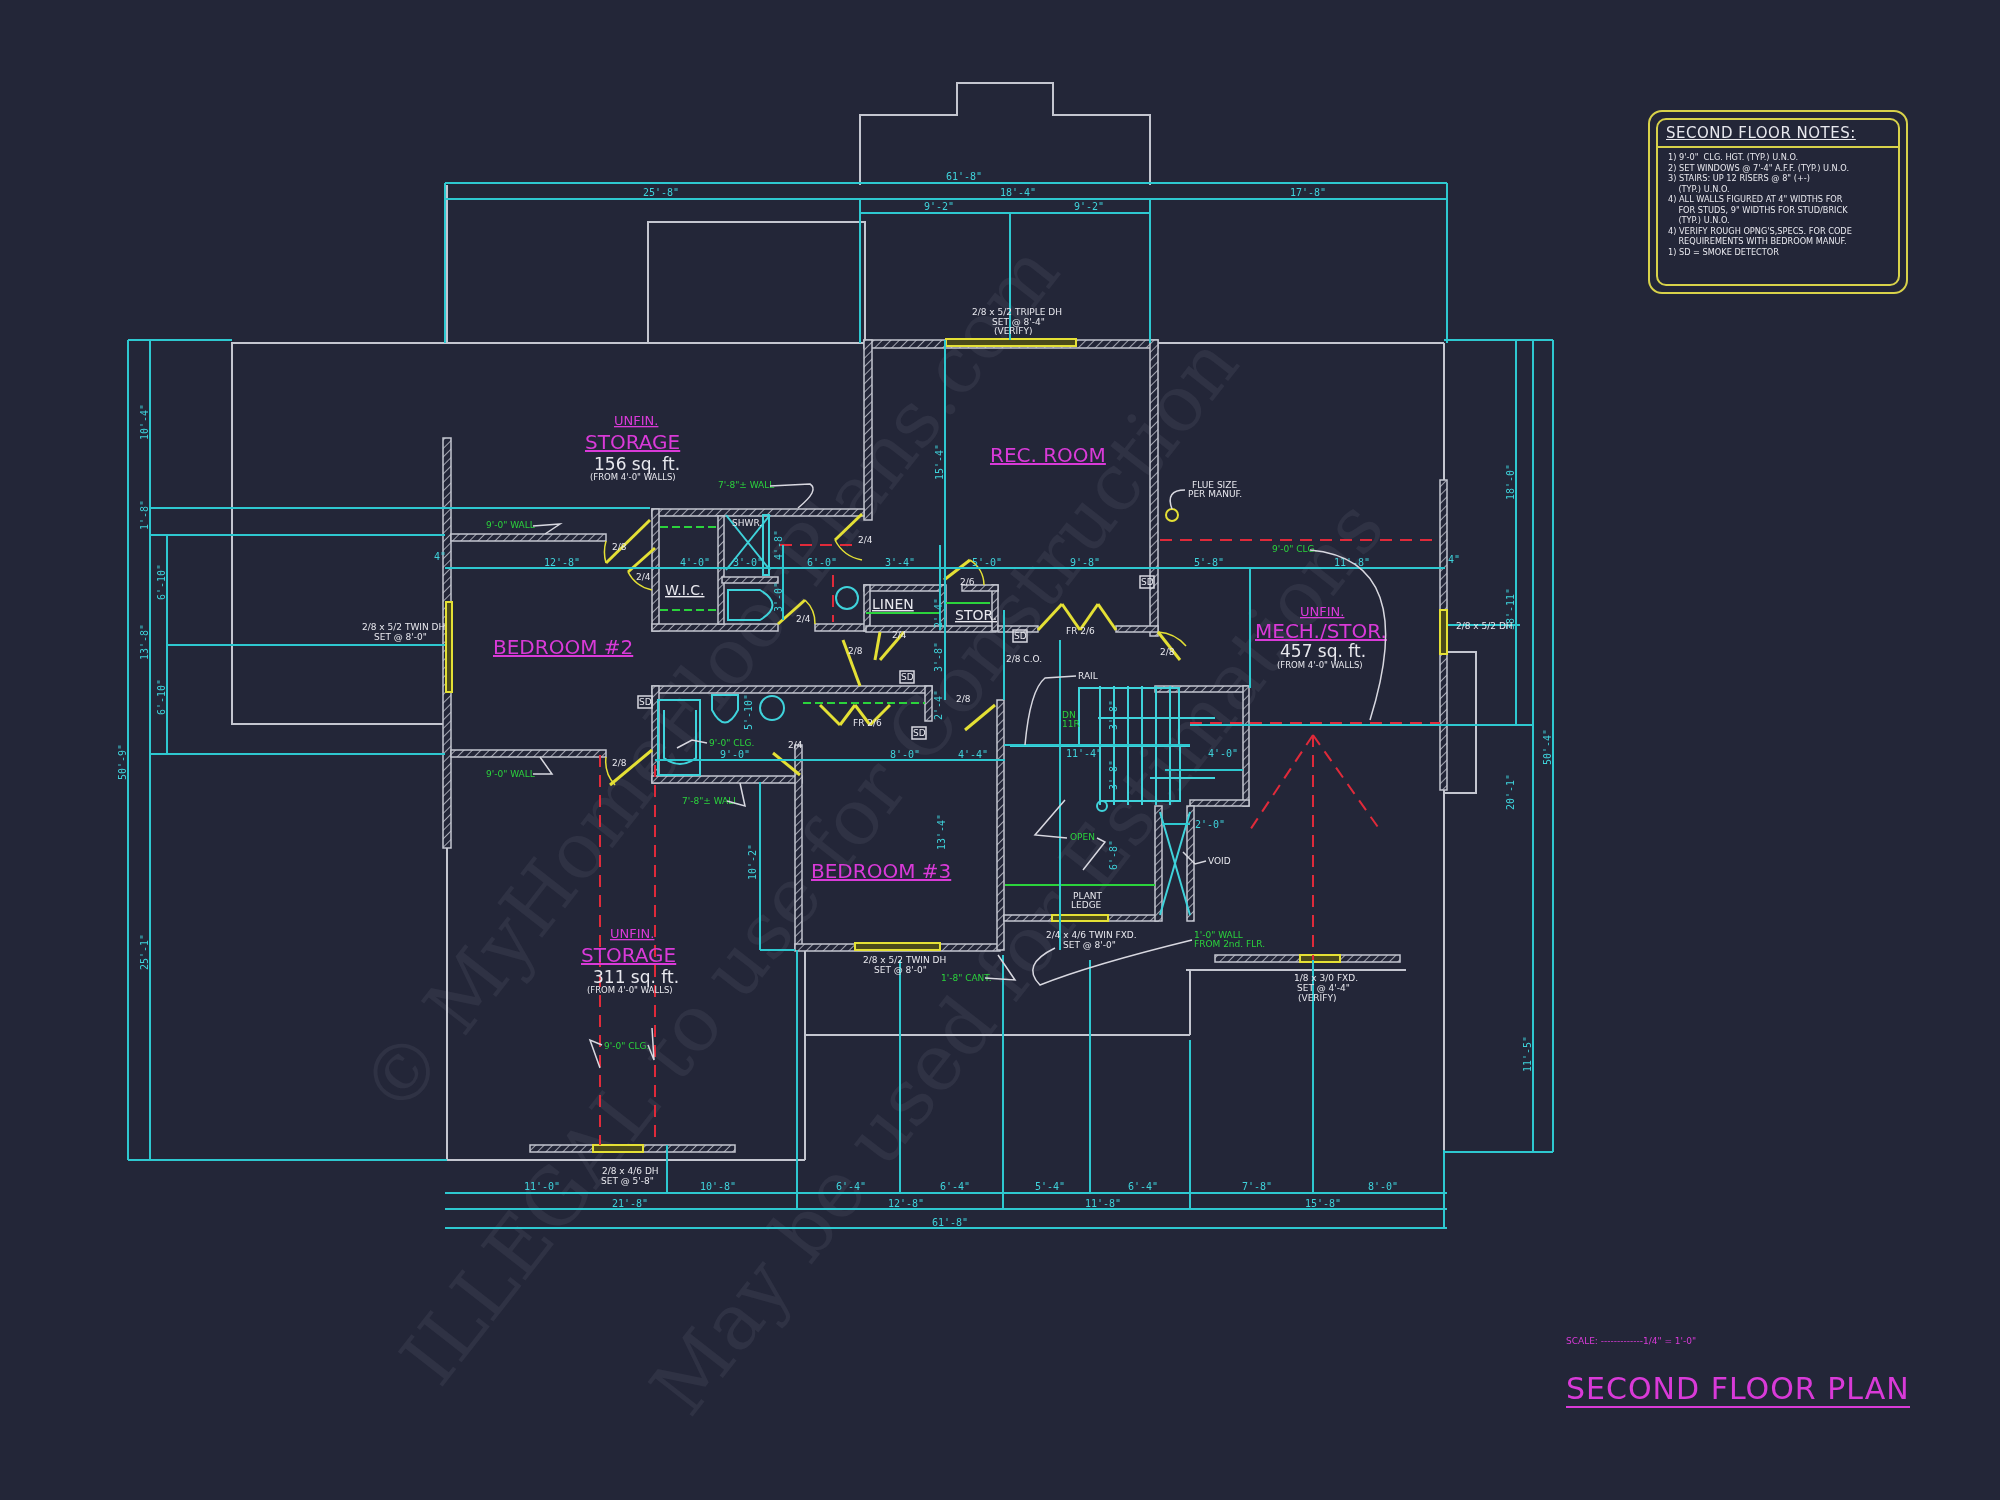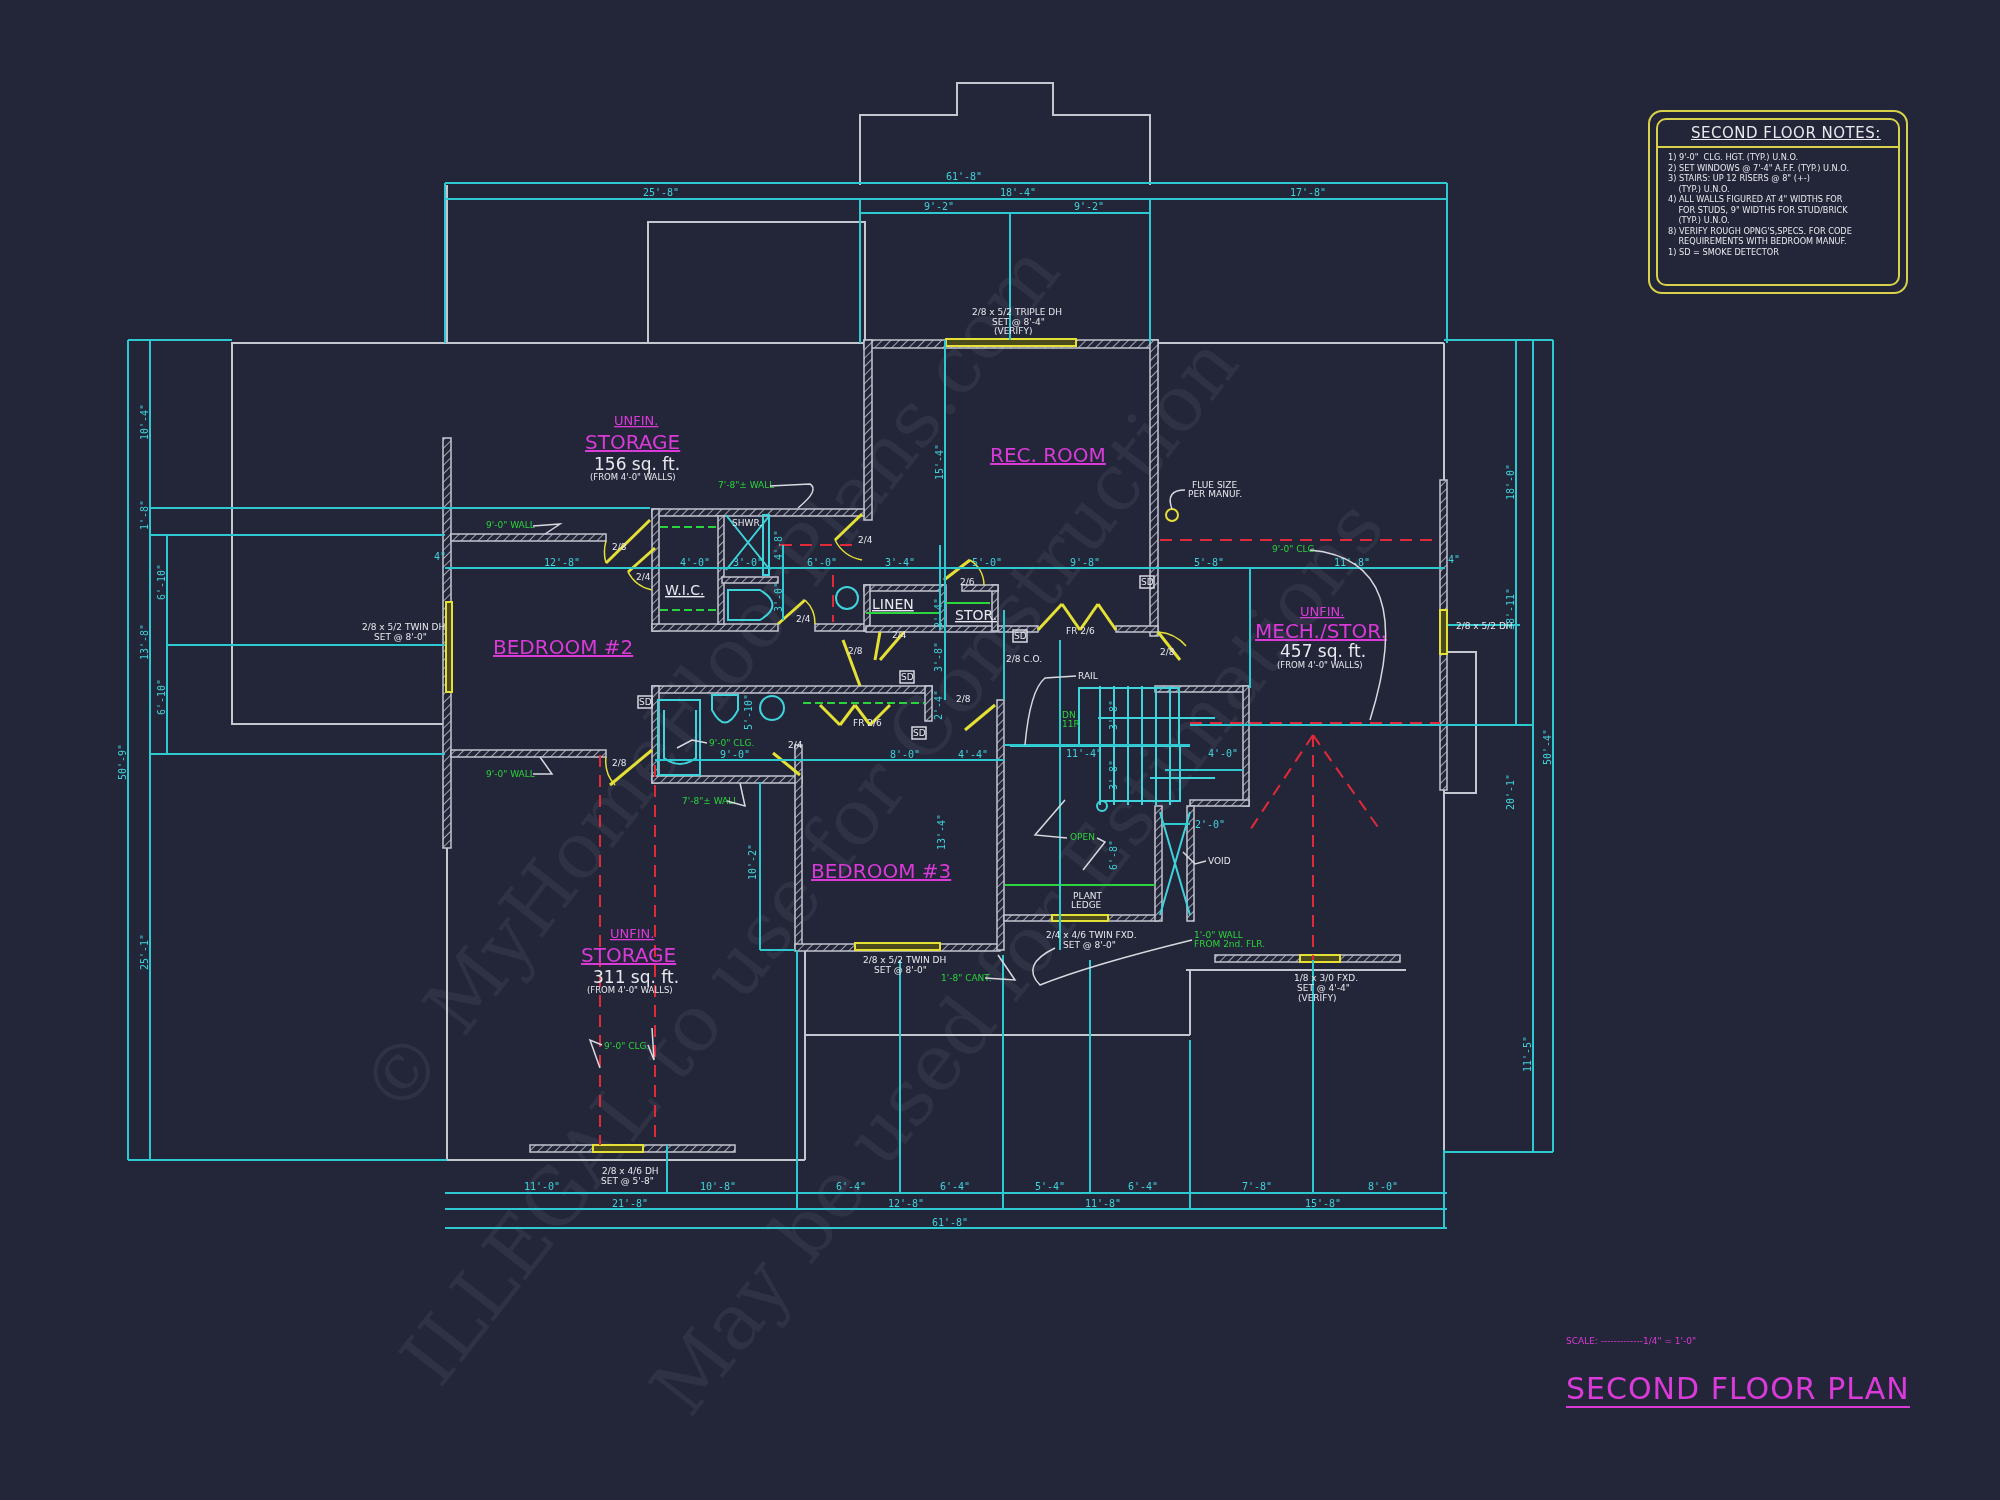--- a/index.html
+++ b/index.html
@@ -23,21 +23,21 @@
   .areasub { fill:#e8e8ee; font-family:"DejaVu Sans", sans-serif; font-size:8.5px; }
   .note { fill:#e8e8ee; font-family:"DejaVu Sans", sans-serif; font-size:9px; }
   .gtxt { fill:#2bd33c; font-family:"DejaVu Sans", sans-serif; font-size:9px; }
   .label { fill:#e8e8ee; font-family:"DejaVu Sans", sans-serif; font-size:14px; text-decoration:underline; }
   .sd { fill:none; stroke:#d8d8e0; stroke-width:1.5; }
   .sdtxt { fill:#e8e8ee; font-family:"DejaVu Sans", sans-serif; font-size:9px; }
   .wm { fill:rgba(160,160,180,0.10); font-family:"DejaVu Serif", serif; font-size:78px; }
 
   .notes-box { position:absolute; left:1648px; top:110px; width:256px; height:180px; border:2px solid #d8d24a; border-radius:14px; }
   .notes-inner { position:absolute; left:6px; top:6px; right:6px; bottom:6px; border:2px solid #d8d24a; border-radius:10px; }
-  .notes-title { position:absolute; left:8px; top:4px; color:#e8e8ee; font-family:"DejaVu Sans", sans-serif; font-size:15px; text-decoration:underline; letter-spacing:0.5px;margin-left:25px; }
+  .notes-title { position:absolute; left:8px; top:4px; color:#e8e8ee; font-family:"DejaVu Sans", sans-serif; font-size:15px; text-decoration:underline; letter-spacing:0.5px; }
   .notes-rule { position:absolute; left:0; right:0; top:26px; border-top:2px solid #d8d24a; }
   .notes-list { position:absolute; left:10px; top:32px; right:6px; color:#e8e8ee; font-family:"DejaVu Sans", sans-serif; font-size:8.2px; line-height:10.5px; }
   .notes-list div { white-space:pre; }
 
   .plan-title { position:absolute; left:1566px; top:1372px; color:#d93ad8; font-family:"DejaVu Sans", sans-serif; font-size:30px; letter-spacing:1px; border-bottom:2px solid #d93ad8; padding-bottom:0; line-height:34px; }
   .plan-scale { position:absolute; left:1566px; top:1336px; color:#d93ad8; font-family:"DejaVu Sans", sans-serif; font-size:9px; }
 </style>
 </head>
 <body>
 
@@ -438,21 +438,21 @@
     <div class="notes-title">SECOND FLOOR NOTES:</div>
     <div class="notes-rule"></div>
     <div class="notes-list">
       <div>1) 9'-0"  CLG. HGT. (TYP.) U.N.O.</div>
       <div>2) SET WINDOWS @ 7'-4" A.F.F. (TYP.) U.N.O.</div>
       <div>3) STAIRS: UP 12 RISERS @ 8" (+-)</div>
       <div>    (TYP.) U.N.O.</div>
       <div>4) ALL WALLS FIGURED AT 4" WIDTHS FOR</div>
       <div>    FOR STUDS, 9" WIDTHS FOR STUD/BRICK</div>
       <div>    (TYP.) U.N.O.</div>
-      <div>8) VERIFY ROUGH OPNG'S,SPECS. FOR CODE</div>
+      <div>4) VERIFY ROUGH OPNG'S,SPECS. FOR CODE</div>
       <div>    REQUIREMENTS WITH BEDROOM MANUF.</div>
       <div>1) SD = SMOKE DETECTOR</div>
     </div>
   </div>
 </div>
 
 <div class="plan-title">SECOND FLOOR PLAN</div>
 <div class="plan-scale">SCALE: -------------1/4" = 1'-0"</div>
 
 </body></html>

